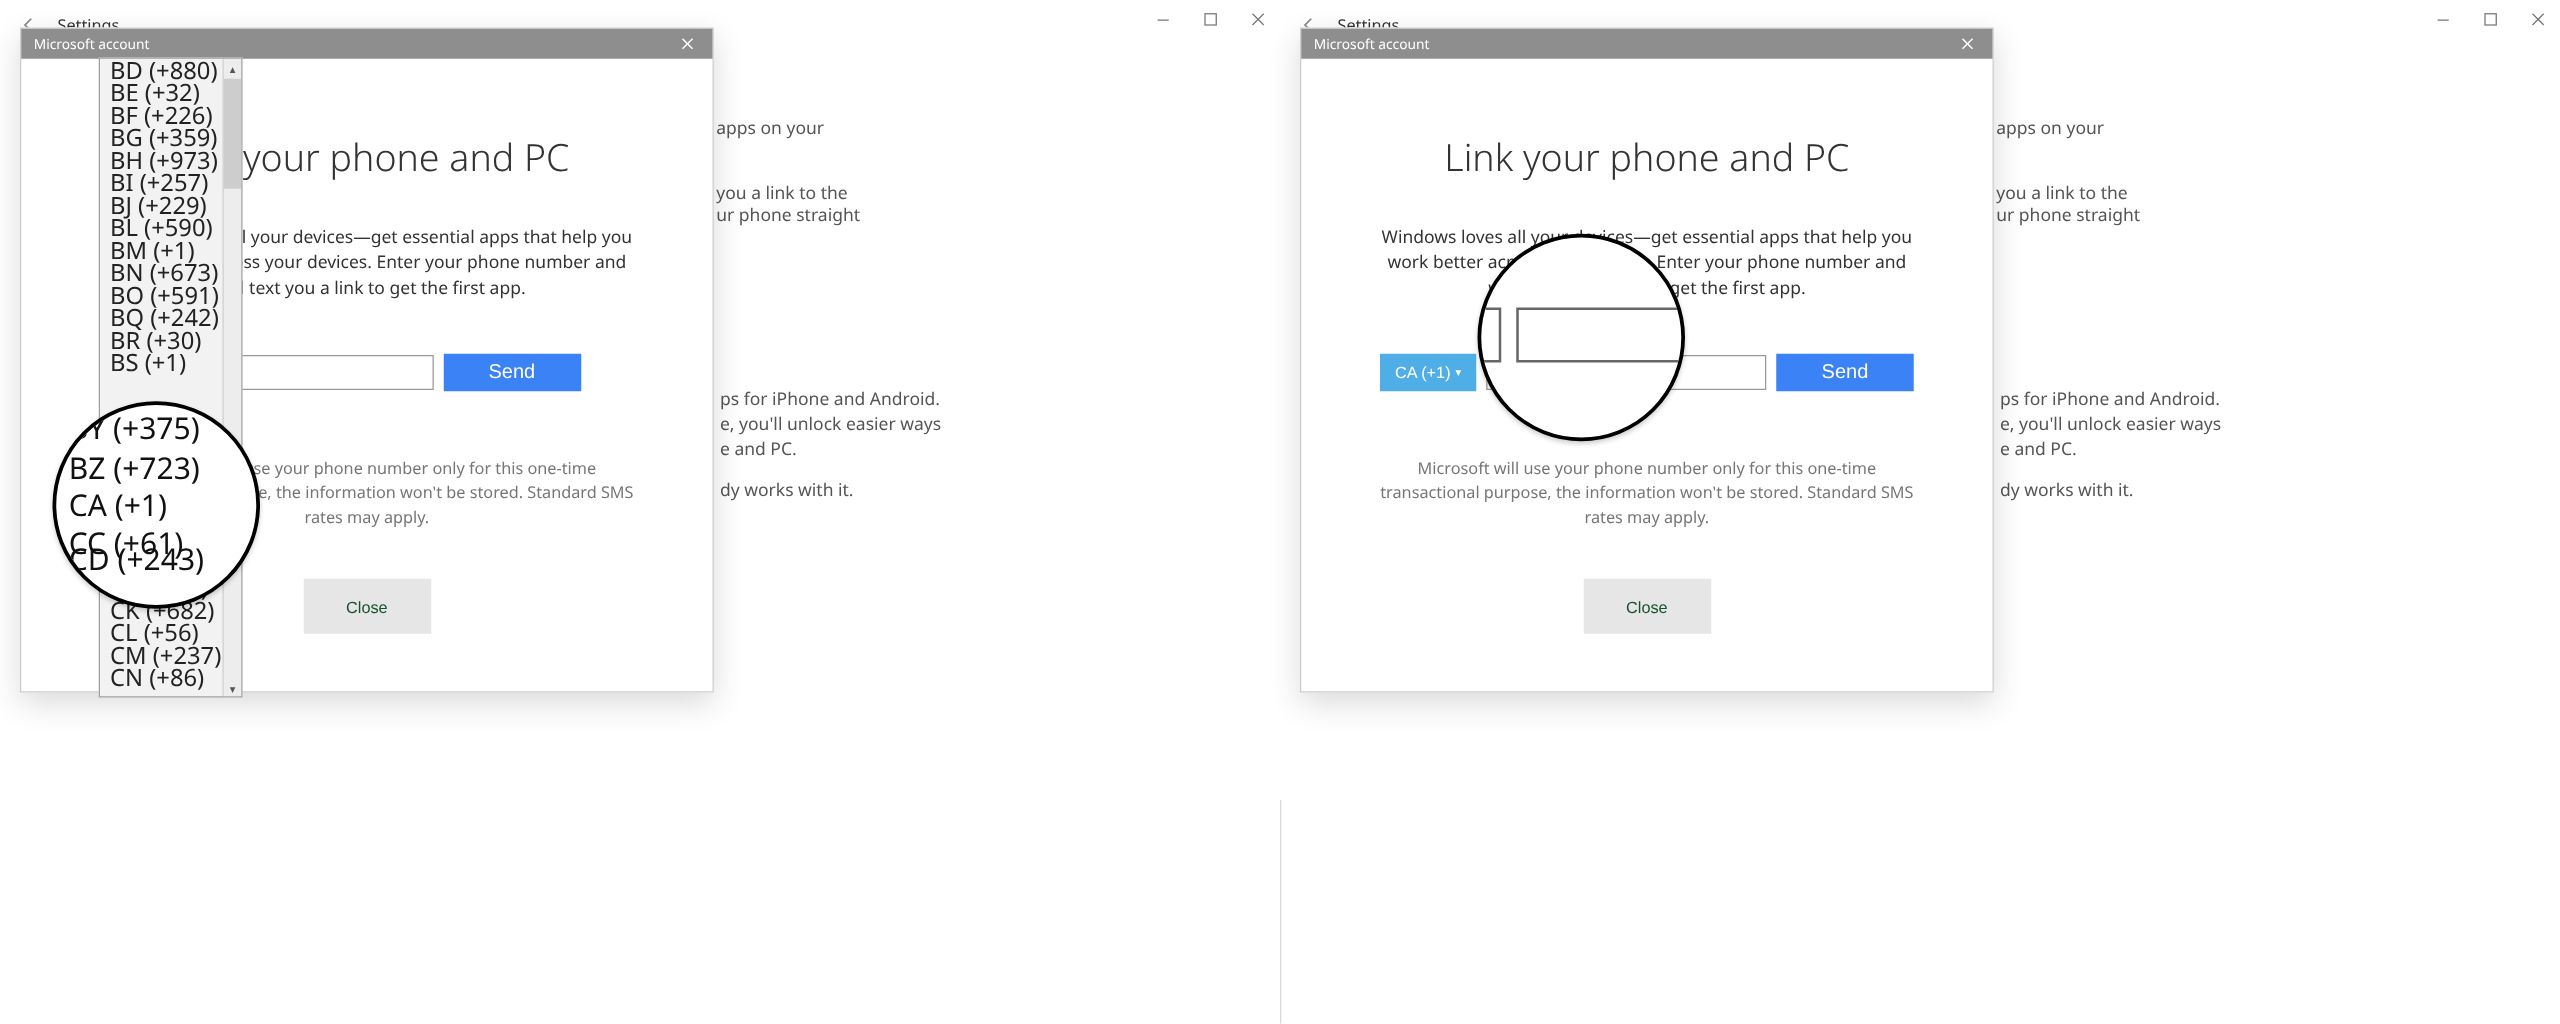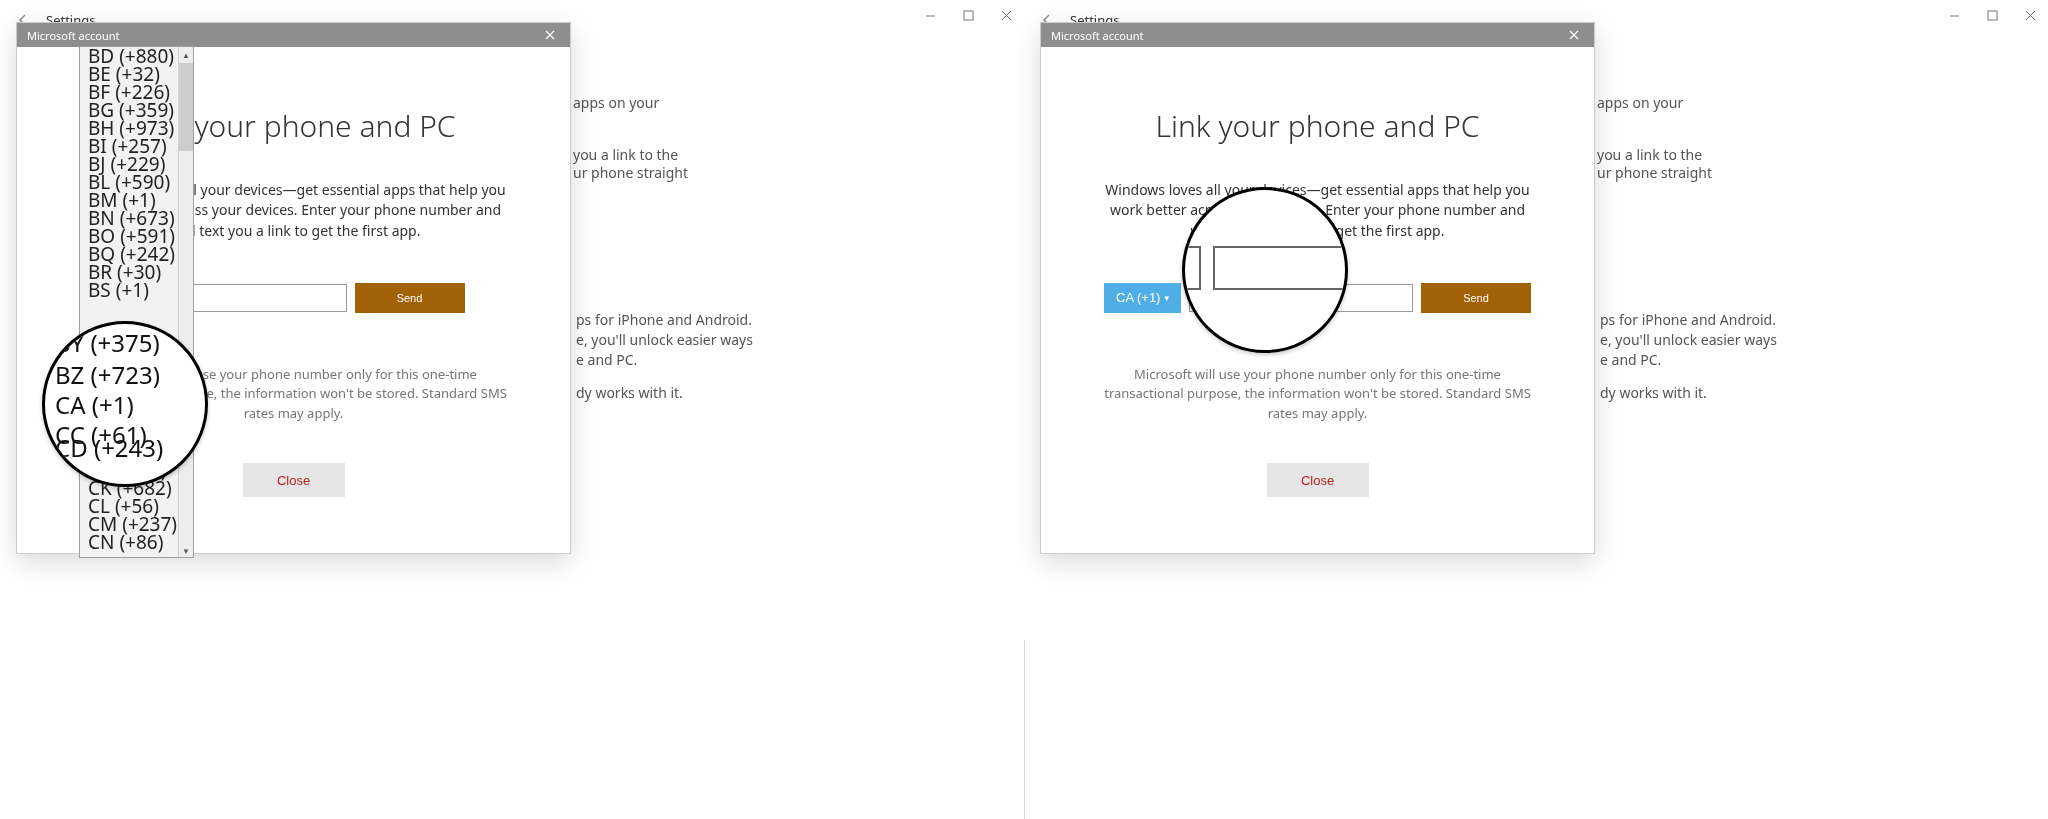--- a/index.html
+++ b/index.html
@@ -17,23 +17,23 @@
 .dlg-titlebar{height:24px;background:#8e8e8e;display:flex;align-items:center;padding:0 10px;color:#fff;font-size:11px;position:relative;}
 .dlg-close{position:absolute;right:0;top:0;width:40px;height:24px;display:flex;align-items:center;justify-content:center;}
 .dlg-close svg{stroke:#fff;stroke-width:1.2;}
 .dlg-body{padding:58px 56px 0 56px;text-align:center;}
 .dlg-h1{font-size:30px;font-weight:300;color:#333;margin:0 0 34px 0;}
 .dlg-p{font-size:14px;color:#333;line-height:1.45;margin:0 0 42px 0;}
 .form-row{display:flex;gap:8px;justify-content:center;align-items:center;margin-bottom:52px;}
 .cc-btn{height:30px;padding:0 12px;background:#4faee6;color:#fff;display:inline-flex;align-items:center;justify-content:center;font-size:13px;border:none;}
 .cc-caret{margin-left:4px;font-size:9px;}
 .phone-in{height:26px;width:210px;border:1px solid #999;background:#fff;padding:0 6px;font-size:13px;}
-.send-btn{height:30px;width:110px;background:#a16207;color:#fff;border:none;font-size:11px;text-align:center;}
+.send-btn{height:30px;width:110px;background:#3b82f6;color:#fff;border:none;font-size:16px;text-align:center;}
 .note{font-size:13px;color:#767676;line-height:1.5;margin:0 0 40px 0;}
-.close-btn{width:102px;height:34px;background:#e6e6e6;border:none;font-size:13px;color:#b91c1c;}
+.close-btn{width:102px;height:44px;background:#e6e6e6;border:none;font-size:13px;color:#14532d;}
 
 .bg-text{position:absolute;color:#555;font-size:14px;line-height:1.5;}
 
 .dd-list{position:absolute;left:79px;top:46px;width:113px;height:510px;background:#f2f2f2;border:1px solid #a0a0a0;overflow:hidden;}
 .dd-items{position:absolute;left:8px;top:0;right:14px;}
 .dd-item{font-size:19px;color:#222;height:18px;line-height:18px;white-space:nowrap;}
 .dd-scroll{position:absolute;right:0;top:0;width:14px;height:100%;background:#ededed;border-left:1px solid #d0d0d0;}
 .dd-thumb{position:absolute;right:0;top:16px;width:14px;height:88px;background:#cdcdcd;}
 .dd-arrow{position:absolute;right:1px;width:12px;height:14px;display:flex;align-items:center;justify-content:center;color:#555;font-size:9px;}
 

